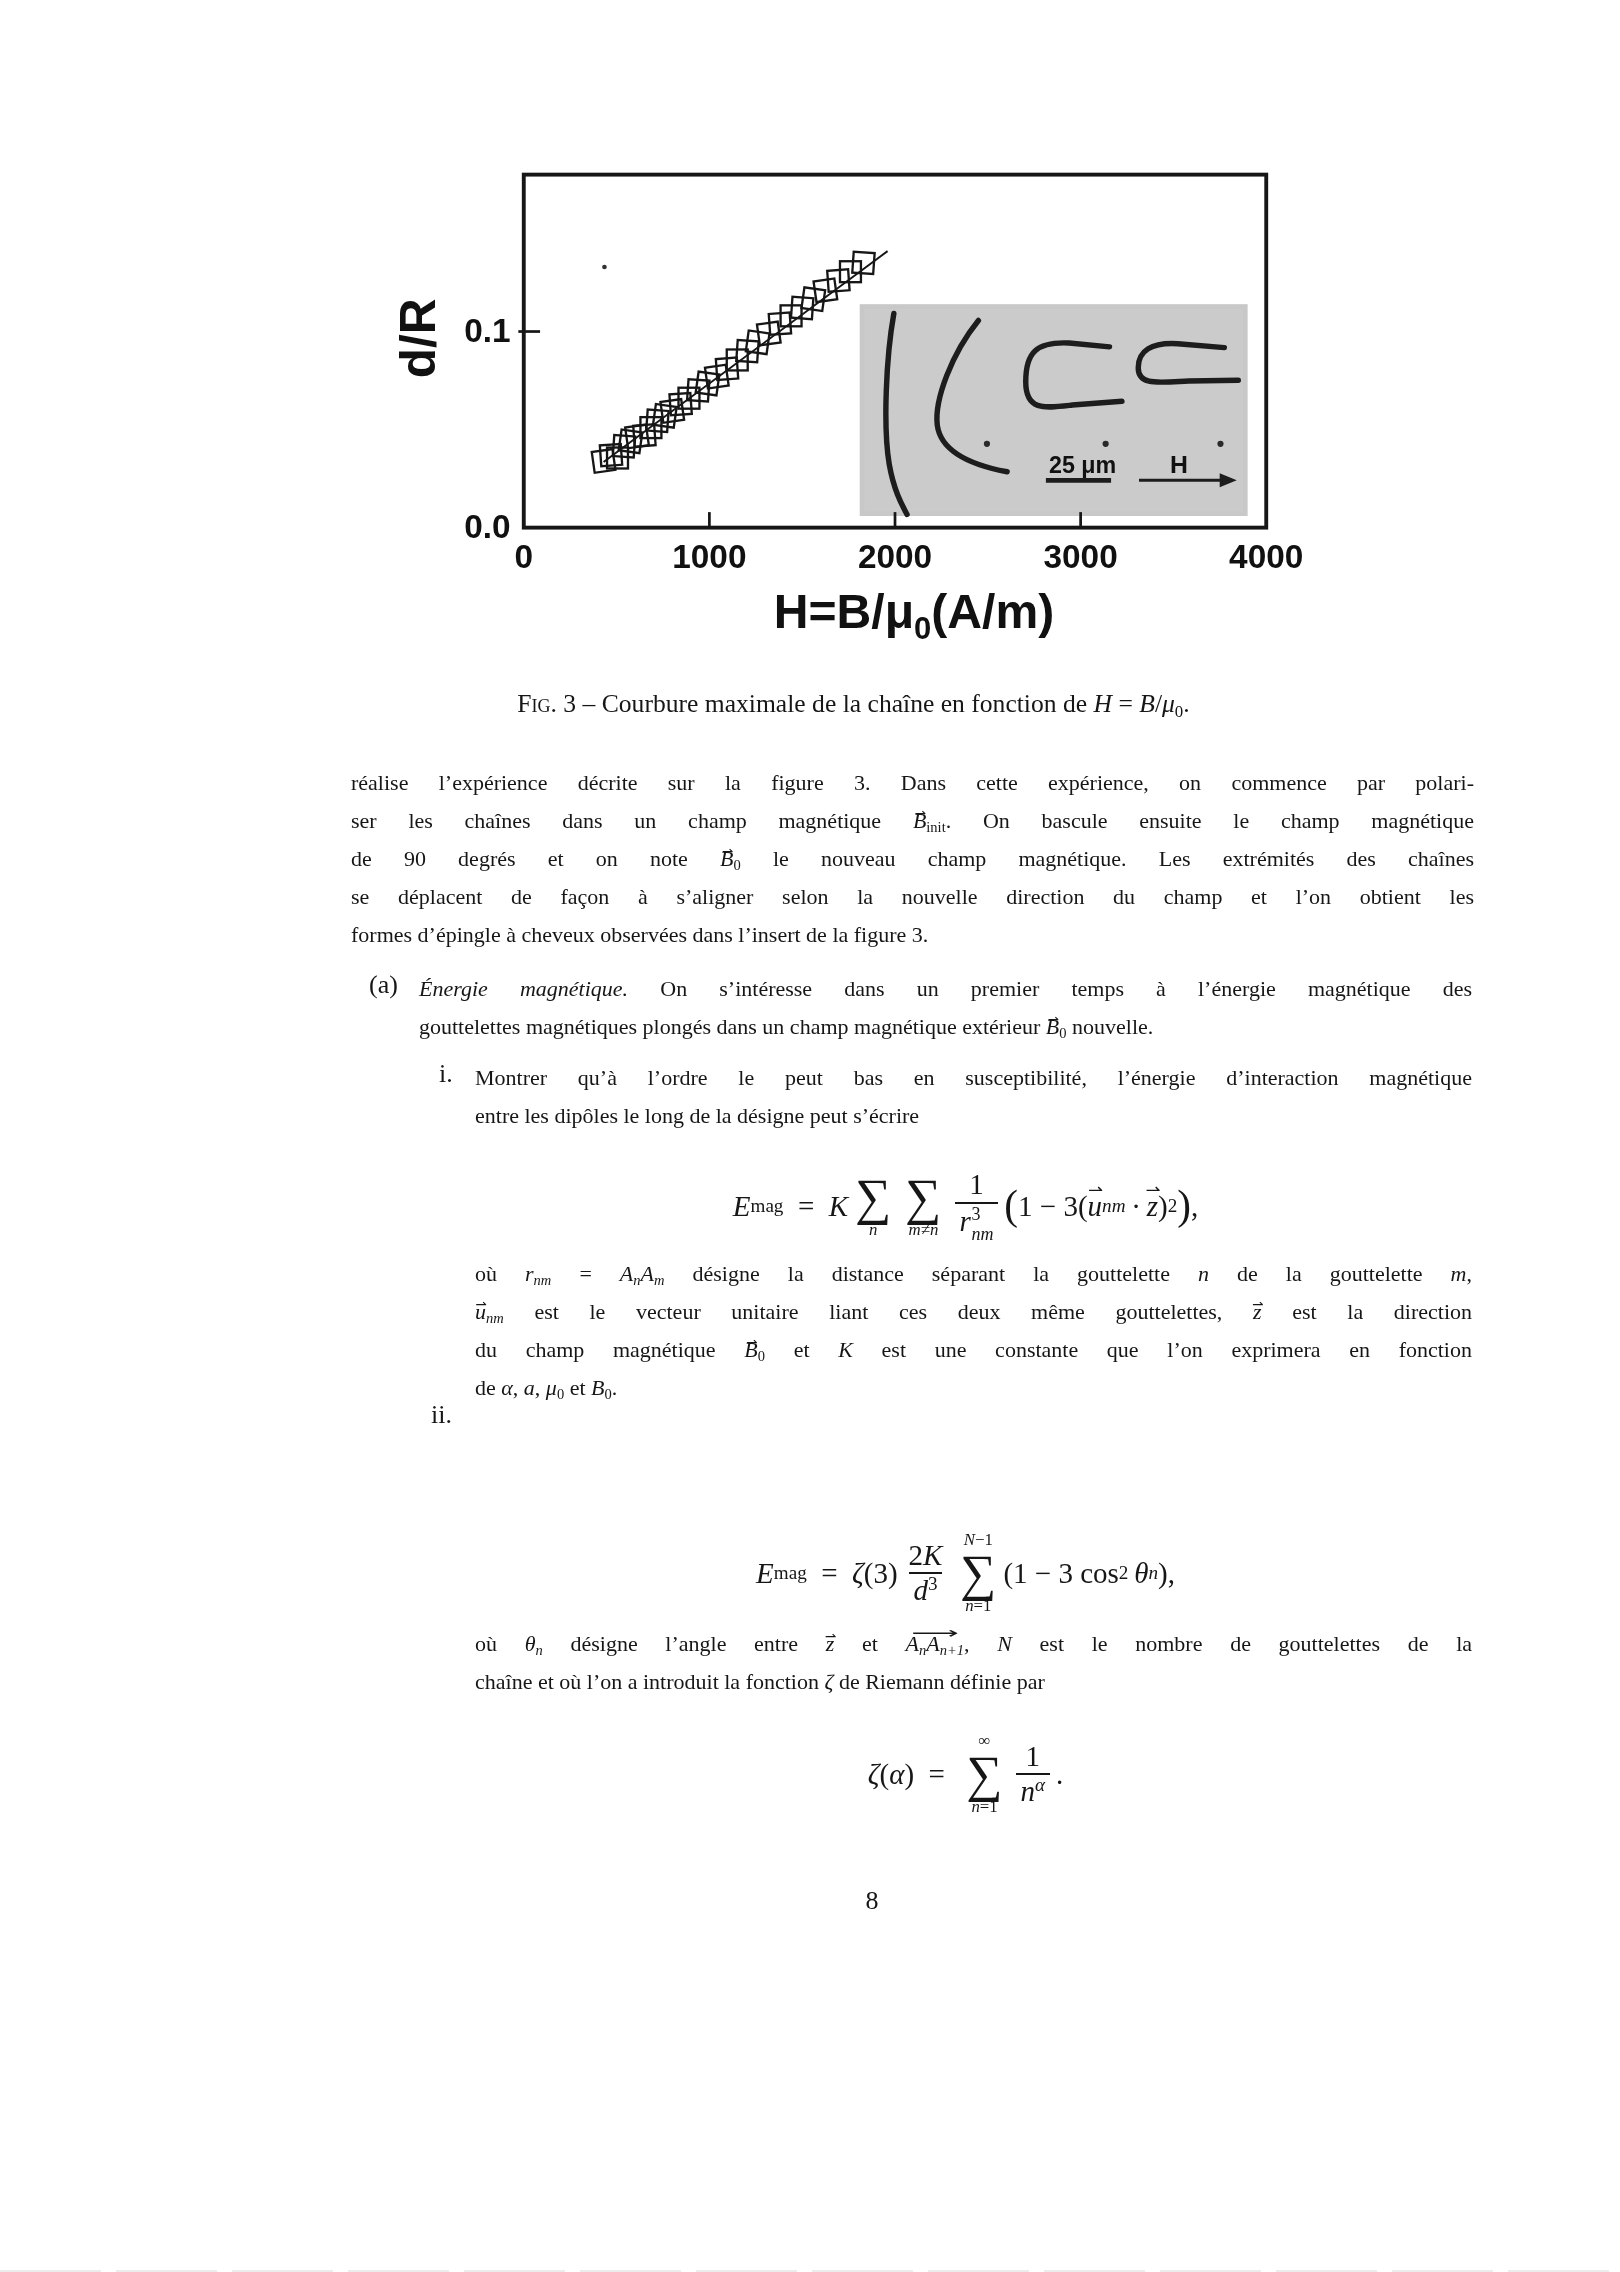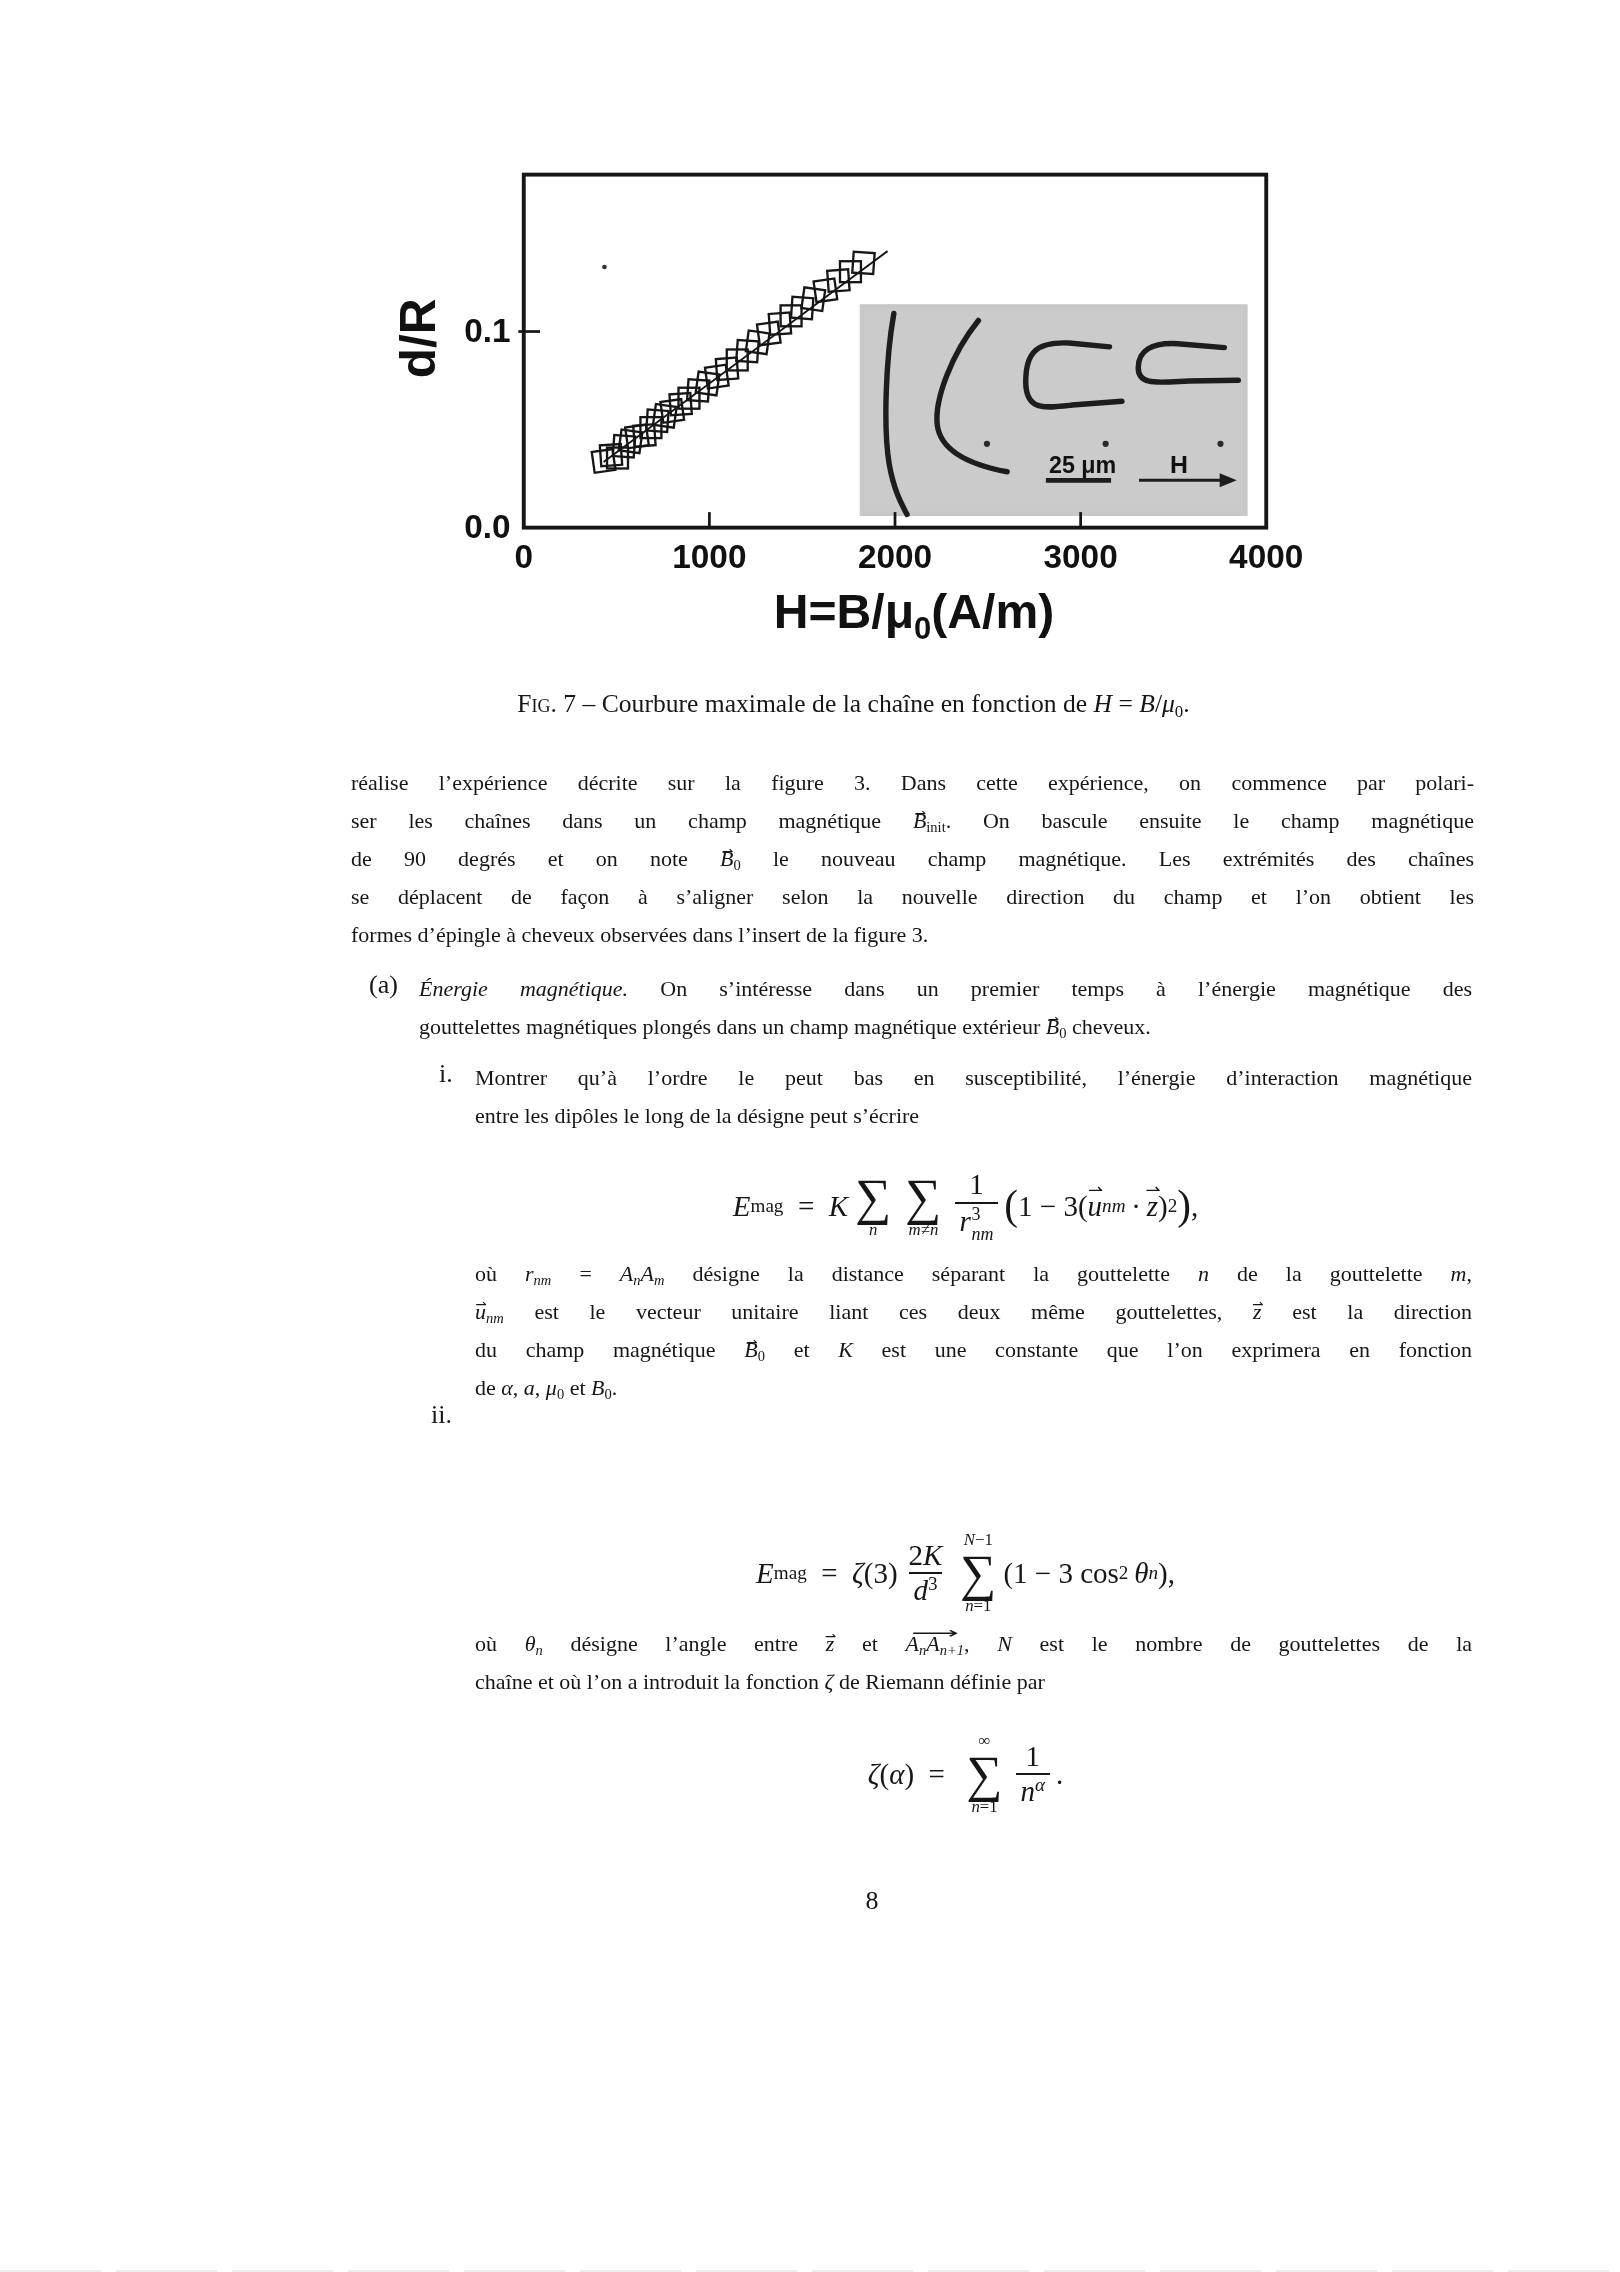--- a/index.html
+++ b/index.html
@@ -114,34 +114,34 @@
         <text x="1132" y="612" text-anchor="middle" font-size="43" class="chart-text">4000</text>
         <text x="158" y="574" text-anchor="end" font-size="43" class="chart-text">0.0</text>
         <text x="158" y="321.2222222222222" text-anchor="end" font-size="43" class="chart-text">0.1</text>
       </g>
 
     <text x="60" y="316" class="chart-text" font-size="64" text-anchor="middle" transform="rotate(-90 60 316)">d/R</text>
 
     <text x="678" y="690" class="chart-text" font-size="62" text-anchor="middle"><tspan>H=B/μ</tspan><tspan dy="13" font-size="40">0</tspan><tspan dy="-13">(A/m)</tspan></text>
   </svg>
 
-  <div class="caption"><span class="sc">Fig.</span><span> 7 – Courbure maximale de la chaîne en fonction de </span><span class="i">H</span><span> = </span><span class="i">B</span><span>/</span><span class="i">μ</span><span class="sub">0</span><span>.</span></div>
+  <div class="caption"><span class="sc">Fig.</span><span> 3 – Courbure maximale de la chaîne en fonction de </span><span class="i">H</span><span> = </span><span class="i">B</span><span>/</span><span class="i">μ</span><span class="sub">0</span><span>.</span></div>
 
   <div class="para" style="left:351px;top:764px;width:1123px;">
       <div class="line j"><span>réalise l’expérience décrite sur la figure 3. Dans cette expérience, on commence par polari-</span></div>
       <div class="line j"><span>ser les chaînes dans un champ magnétique </span><span class="vec i">B</span><span class="sub">init</span><span>. On bascule ensuite le champ magnétique</span></div>
       <div class="line j"><span>de 90 degrés et on note </span><span class="vec i">B</span><span class="sub">0</span><span> le nouveau champ magnétique. Les extrémités des chaînes</span></div>
       <div class="line j"><span>se déplacent de façon à s’aligner selon la nouvelle direction du champ et l’on obtient les</span></div>
       <div class="line"><span>formes d’épingle à cheveux observées dans l’insert de la figure 3.</span></div>
     </div>
 
   <span class="label" style="left:369px;top:970px;">(a)</span>
   <div class="para" style="left:419px;top:970px;width:1053px;">
       <div class="line j"><span class="i">Énergie magnétique.</span><span> On s’intéresse dans un premier temps à l’énergie magnétique des</span></div>
-      <div class="line"><span>gouttelettes magnétiques plongés dans un champ magnétique extérieur </span><span class="vec i">B</span><span class="sub">0</span><span> cheveux.</span></div>
+      <div class="line"><span>gouttelettes magnétiques plongés dans un champ magnétique extérieur </span><span class="vec i">B</span><span class="sub">0</span><span> nouvelle.</span></div>
     </div>
 
   <span class="label" style="left:439px;top:1059px;">i.</span>
   <div class="para" style="left:475px;top:1059px;width:997px;">
       <div class="line j"><span>Montrer qu’à l’ordre le peut bas en susceptibilité, l’énergie d’interaction magnétique</span></div>
       <div class="line"><span>entre les dipôles le long de la désigne peut s’écrire</span></div>
     </div>
 
   <div class="eq" style="left:467px;top:1140px;width:997px;height:132px;">
       <span class="i">E</span>

